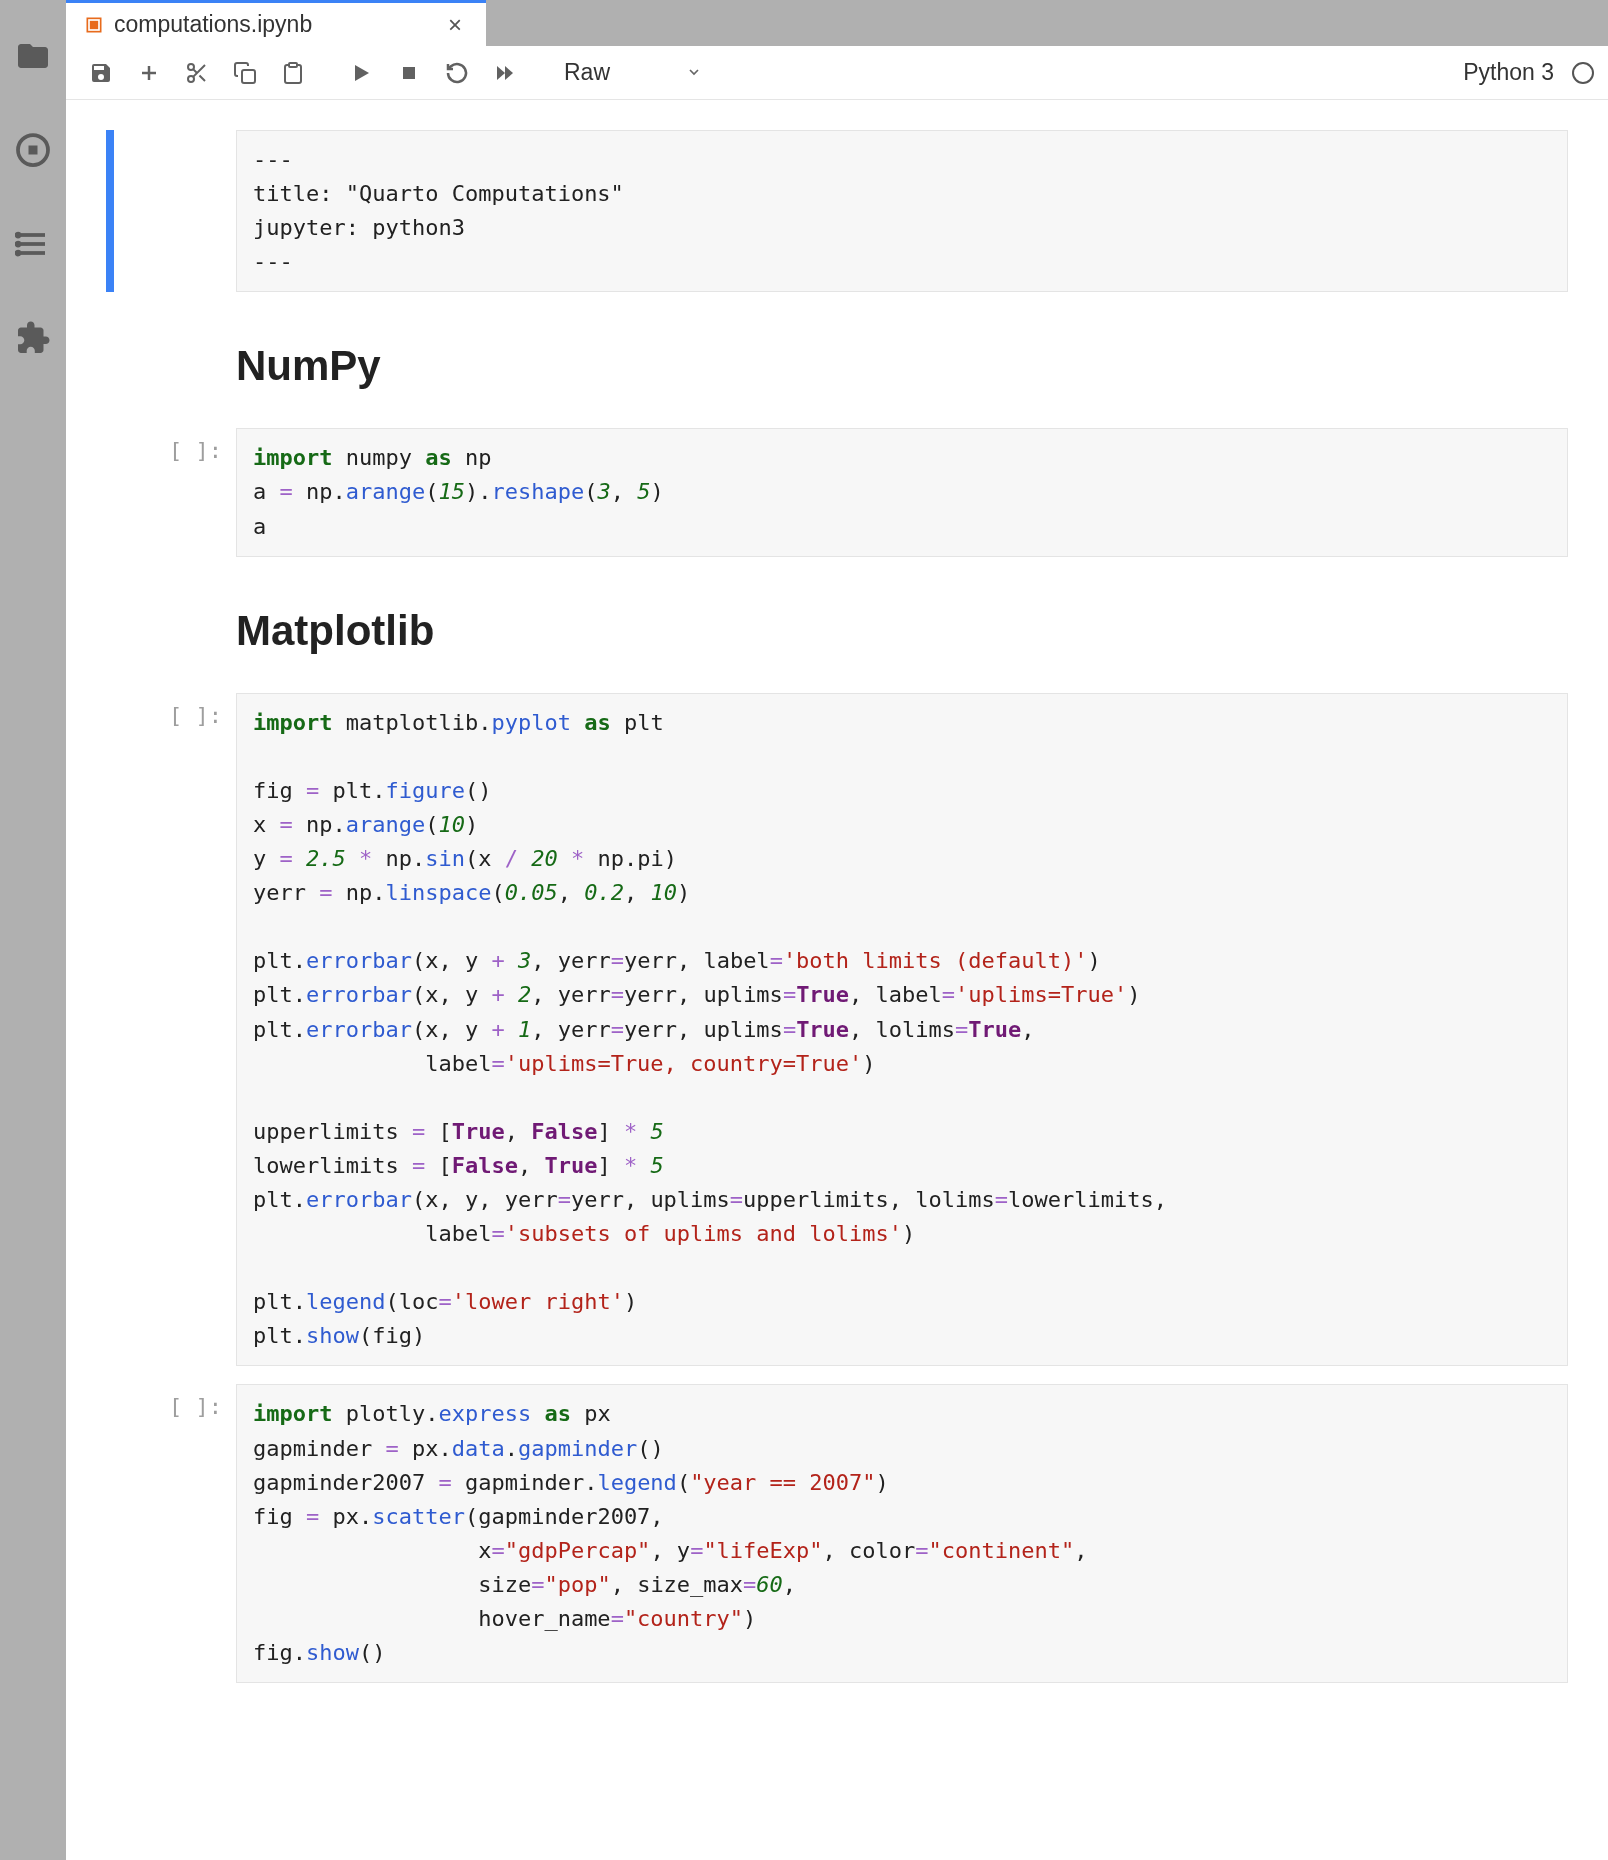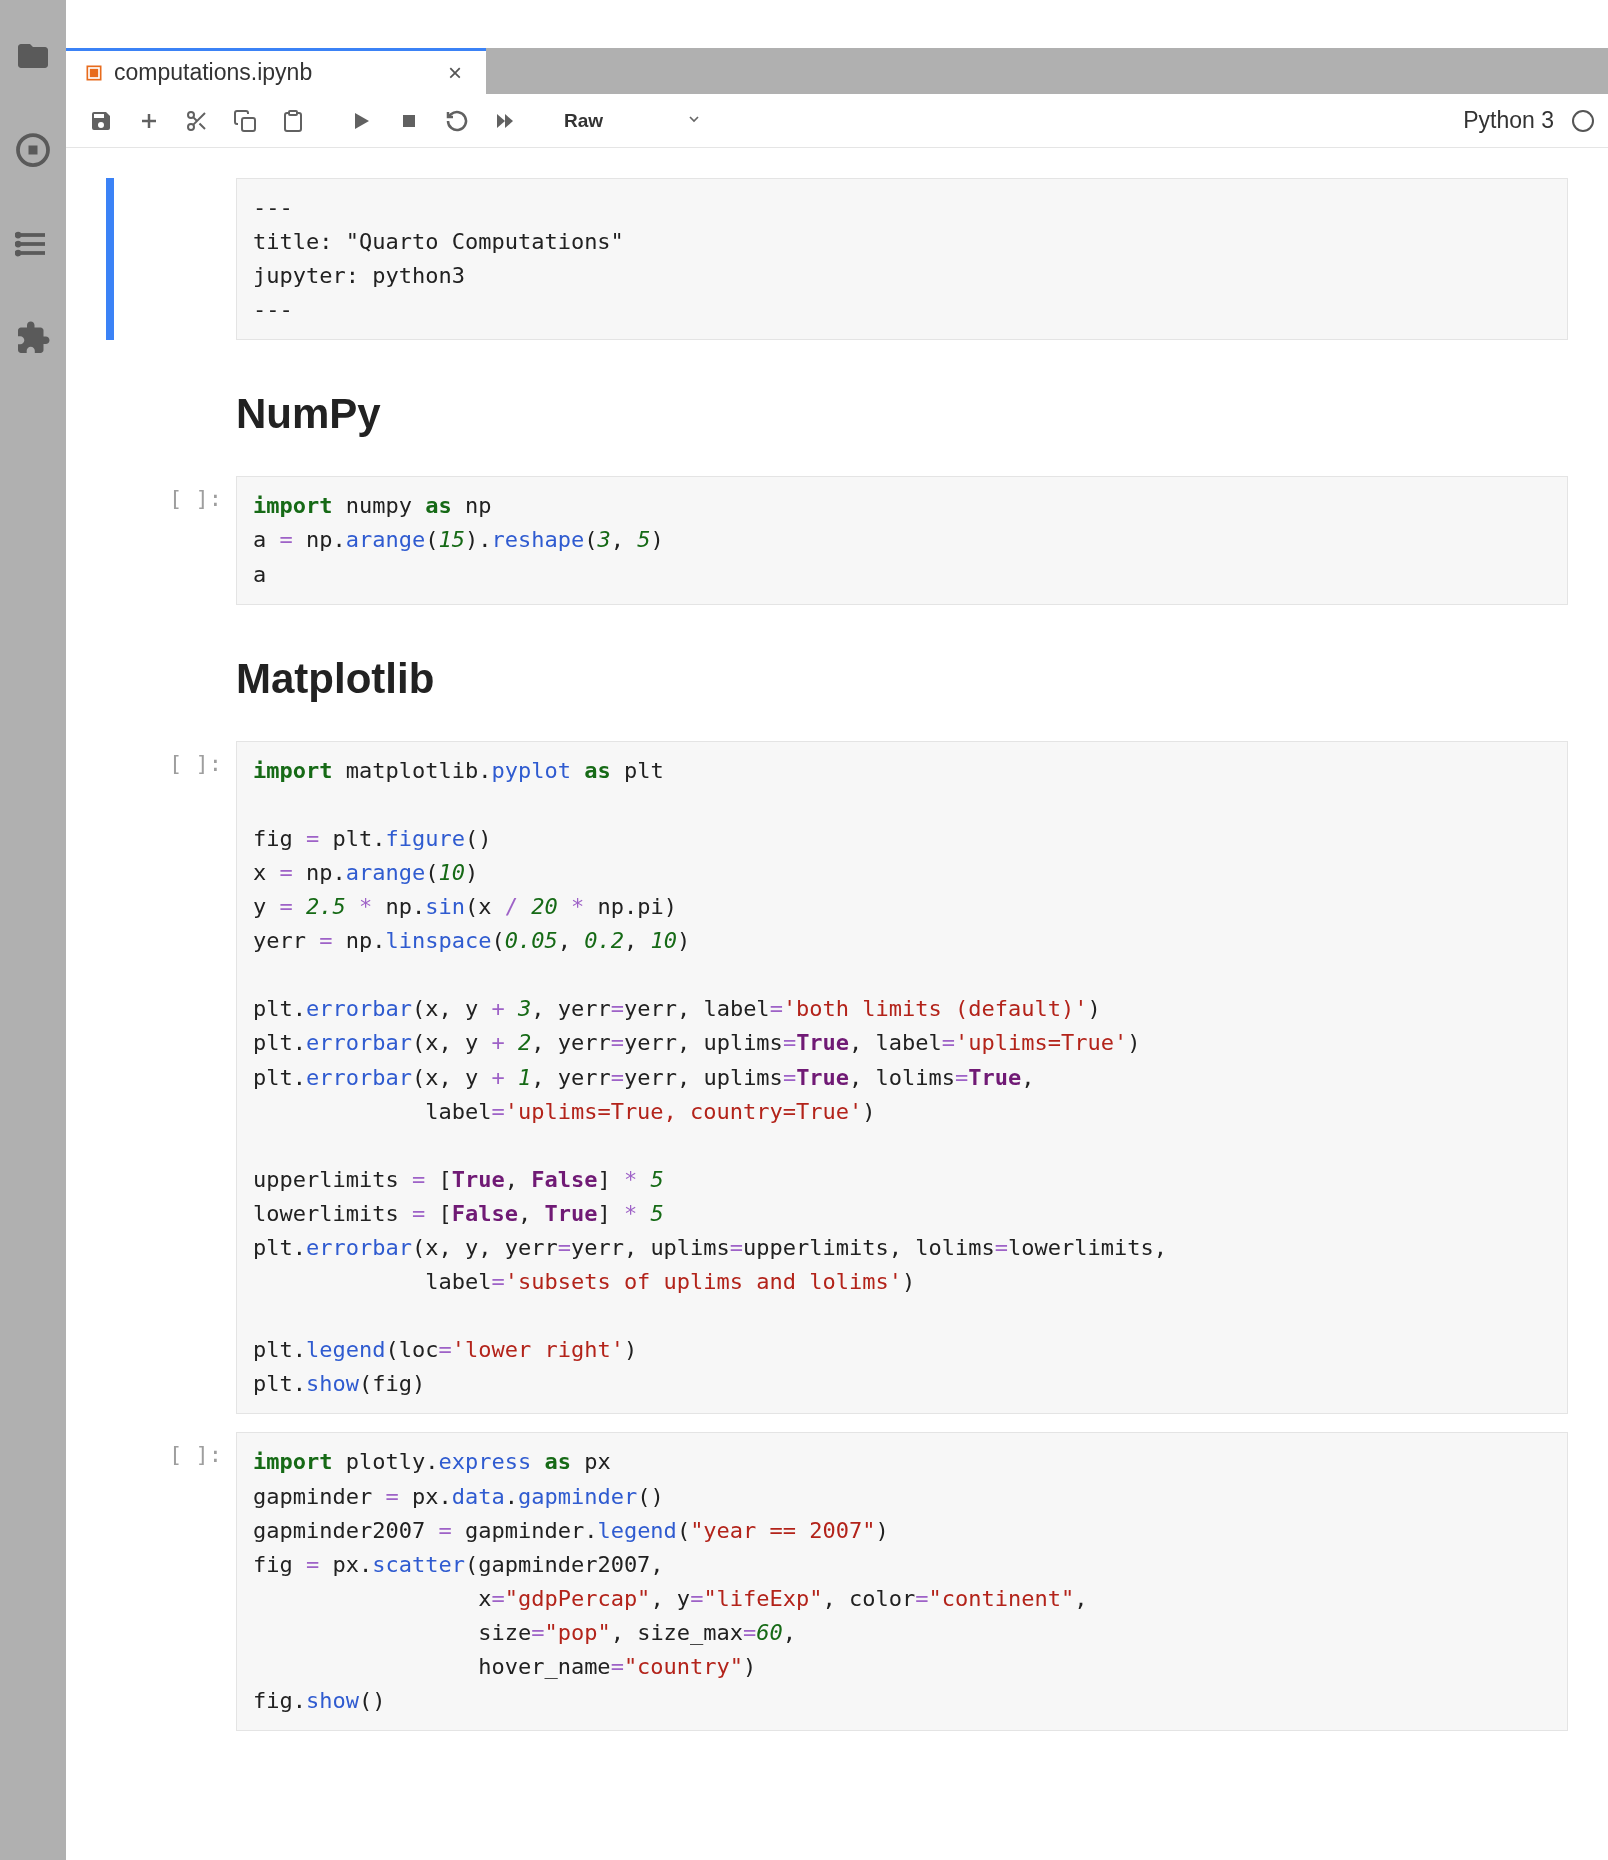--- a/index.html
+++ b/index.html
@@ -36,21 +36,20 @@
     left: 66px; top: 0;
     width: 1542px;
     height: 100%;
     background: #fff;
   }
   .tabbar {
     height: 46px;
     background: #b0b0b0;
     display: flex;
     align-items: flex-end;
-    margin-top: 48px;
   }
   .tab {
     height: 46px;
     background: #fff;
     border-top: 3px solid #3b82f6;
     padding: 0 18px;
     display: flex;
     align-items: center;
     gap: 12px;
     min-width: 420px;
@@ -78,24 +77,23 @@
   .tool-btn svg { width: 24px; height: 24px; }
   .tool-sep { width: 14px; }
   .cell-type-select {
     margin-left: 20px;
     position: relative;
     width: 160px;
     height: 36px;
     display: flex;
     align-items: center;
     padding: 0 12px;
-    font-size: 19px;
+    font-size: 23px;
     color: #333;
     cursor: pointer;
-    font-weight: bold;
   }
   .cell-type-select .chev { position: absolute; right: 10px; color: #666; }
   .toolbar-spacer { flex: 1; }
   .kernel-label { font-size: 23px; color: #333; margin-right: 12px; }
   .kernel-status {
     width: 22px; height: 22px;
     border: 2px solid #555;
     border-radius: 50%;
   }
   .notebook {

